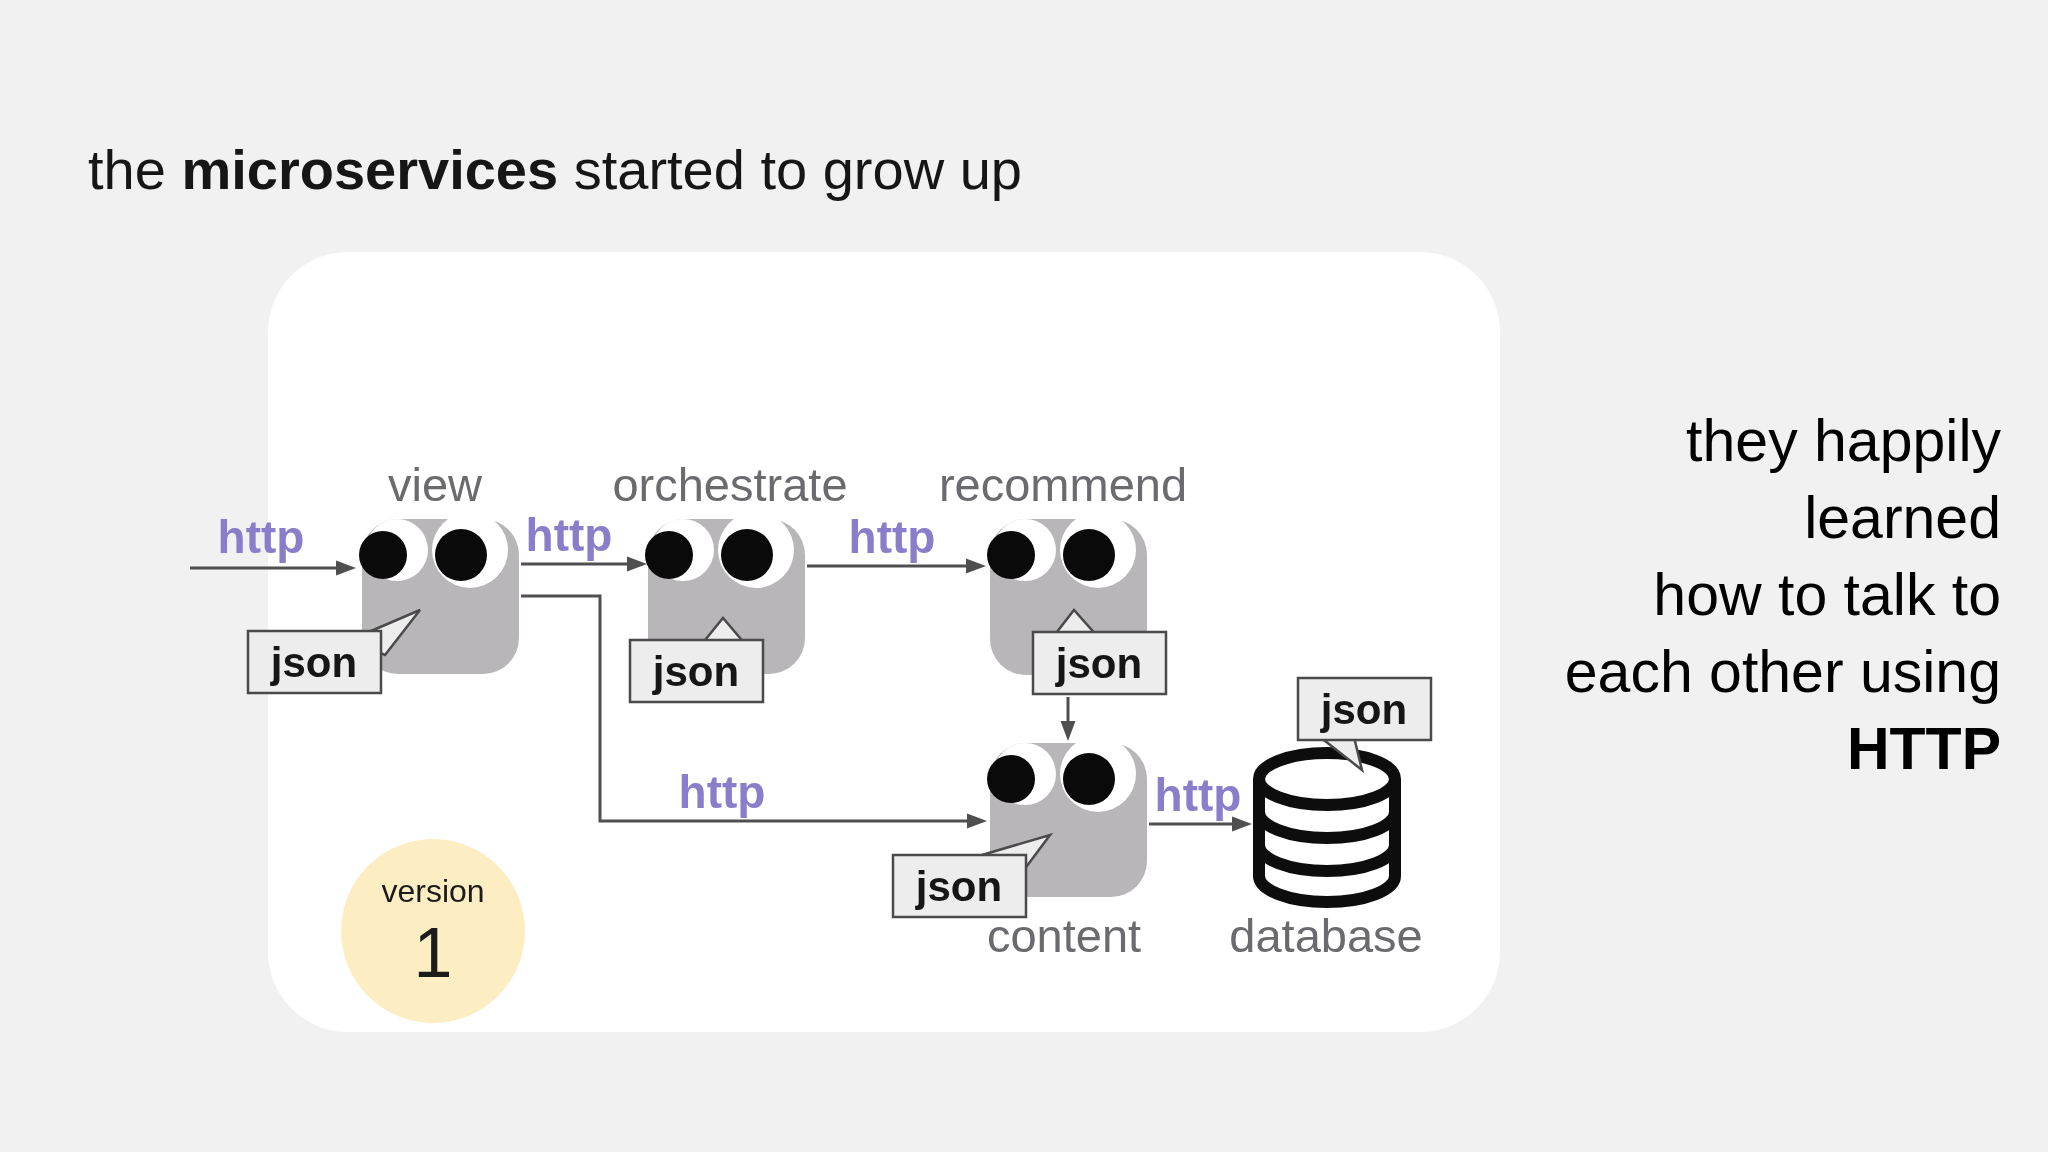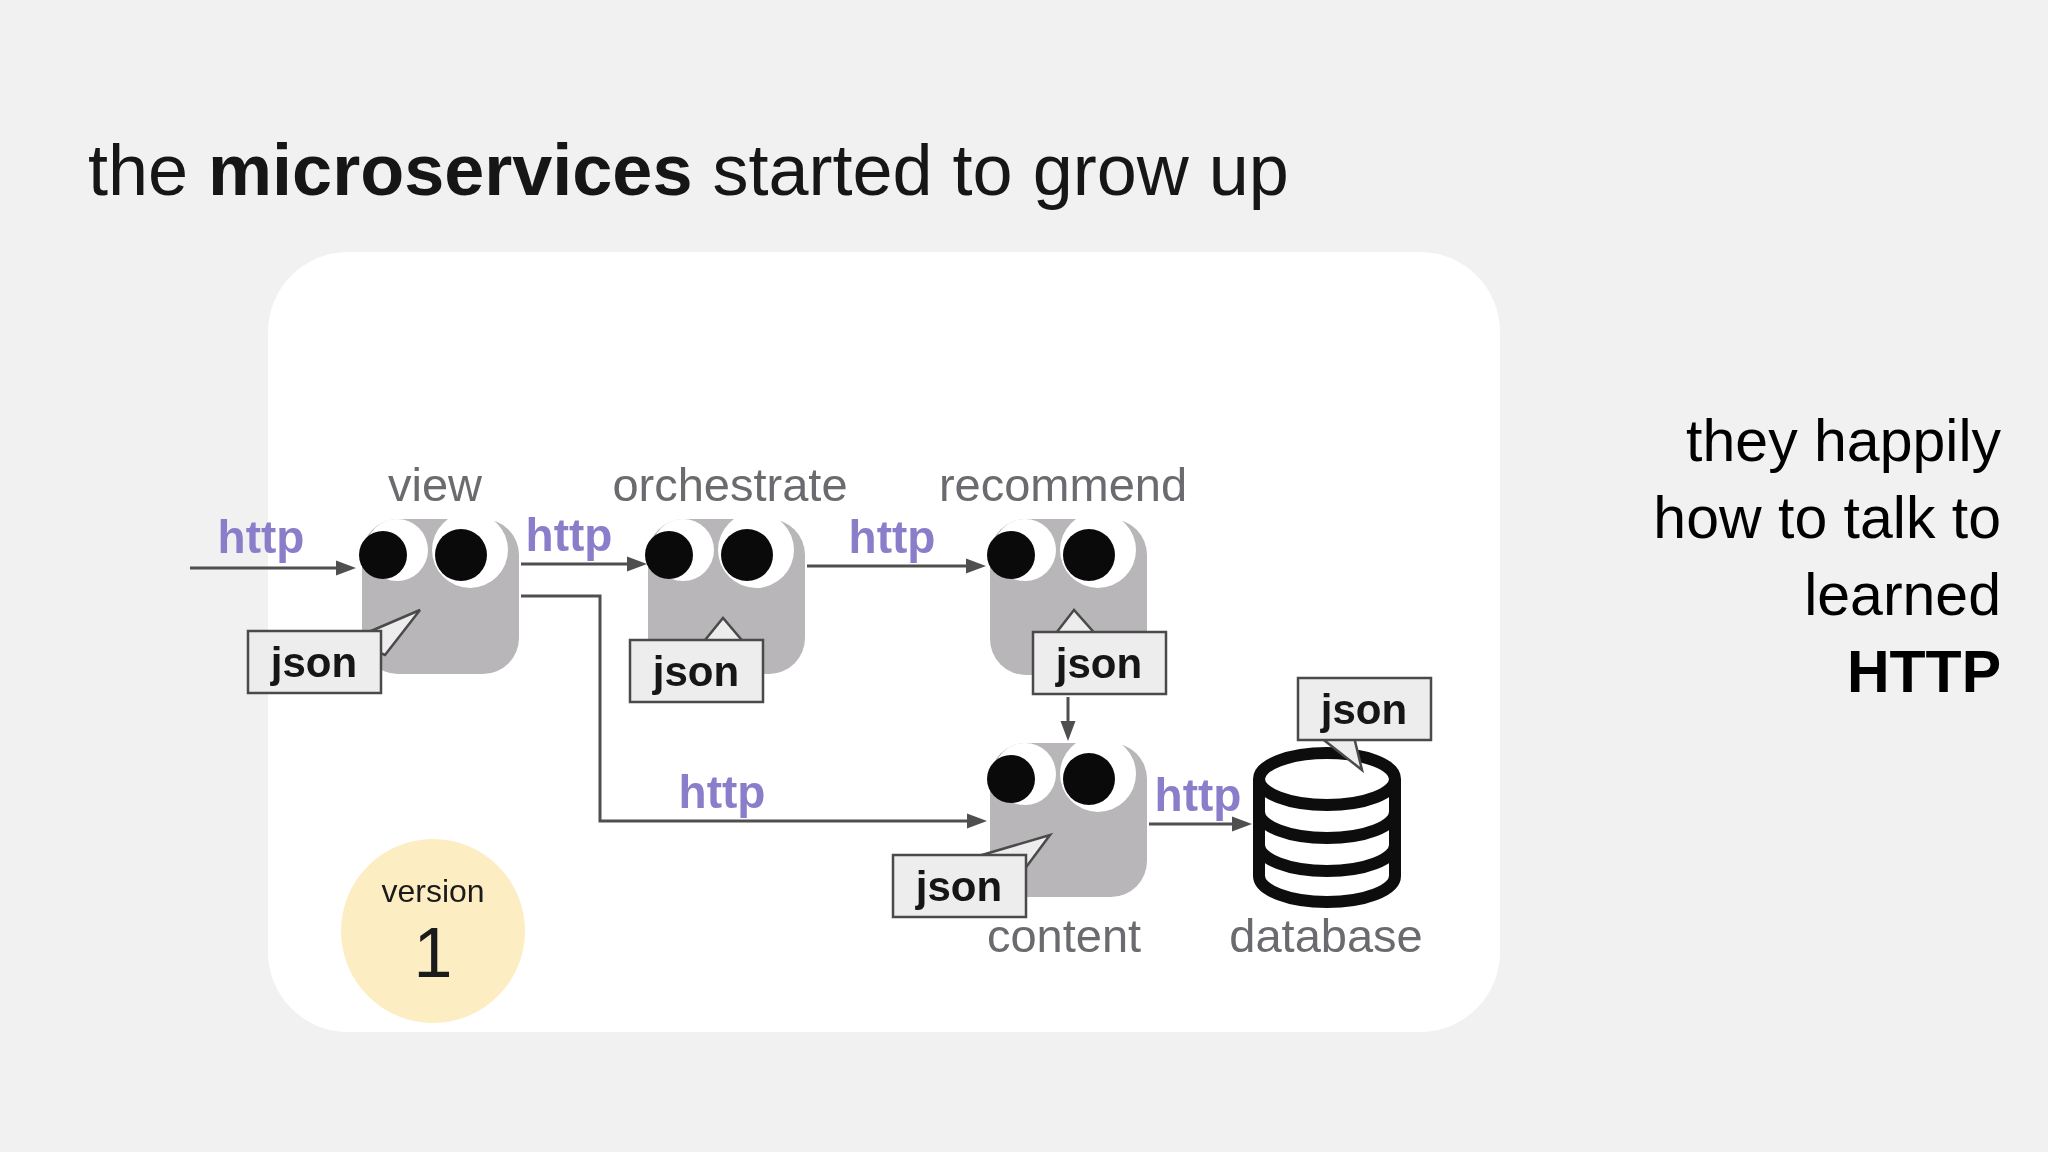--- a/index.html
+++ b/index.html
@@ -3,21 +3,21 @@
 <meta charset="utf-8">
 <style>
   html,body{margin:0;padding:0}
   body{
     width:2048px;height:1152px;position:relative;overflow:hidden;
     background:#f2f1f1;
     font-family:"Liberation Sans","DejaVu Sans",sans-serif;
   }
   .title{
     position:absolute;left:88px;top:130px;
-    font-size:72px;color:#161616;white-space:nowrap;line-height:80px;
+    font-size:56px;color:#161616;white-space:nowrap;line-height:80px;
   }
   .b{font-weight:bold}
   .side-text{
     position:absolute;left:1481px;top:403px;width:520px;
     font-size:59px;line-height:77px;text-align:right;color:#000000;
   }
   svg#diagram{position:absolute;left:0;top:0}
   svg text{text-anchor:middle;font-family:"Liberation Sans","DejaVu Sans",sans-serif}
   .svc-label{fill:#6b6a6e;font-size:47px}
   .http-label{fill:#8a7ecb;font-size:46px;font-weight:bold}
@@ -35,22 +35,23 @@
 </style>
 </head>
 <body>
 
 <div class="title">
   <span>the </span><span class="b">microservices</span><span> started to grow up</span>
 </div>
 
 <div class="side-text">
   <div><span>they happily</span></div>
+  <div><span>learned</span></div>
   <div><span>how to talk to</span></div>
-  <div><span>learned</span></div>
+  <div><span>each other using</span></div>
   <div><span class="b">HTTP</span></div>
 </div>
 
 <svg id="diagram" width="2048" height="1152" viewBox="0 0 2048 1152">
 
   <rect x="268" y="252" width="1232" height="780" rx="80" fill="#ffffff"></rect>
 
   <g>
 
     <line class="wire" x1="190" y1="568" x2="338" y2="568"></line>

